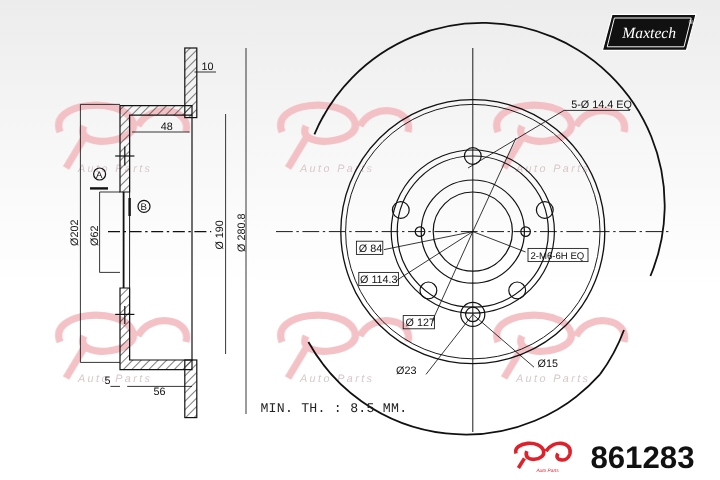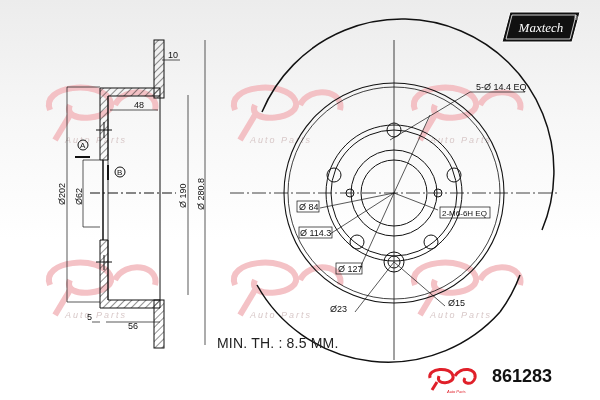--- a/index.html
+++ b/index.html
@@ -1,22 +1,22 @@
 <!DOCTYPE html>
 <html><head>
 <meta charset="utf-8">
 <style>
   html,body{margin:0;padding:0;}
   body{width:600px;height:400px;overflow:hidden;background:#ffffff;font-family:"Liberation Sans",sans-serif;position:relative;}
   .bg{position:absolute;inset:0;background:linear-gradient(#ececec 0%,#f7f7f7 30%,#ffffff 60%);}
   svg.drawing{position:absolute;left:0;top:0;}
   .dim{font-family:"Liberation Sans",sans-serif;font-size:9px;fill:#111;}
   .logo{position:absolute;left:500px;top:10px;width:82px;height:34px;}
-  .min-th{position:absolute;left:217px;top:335px;font-family:Liberation Sans, sans-serif;font-size:14px;color:#222;letter-spacing:0.2px;}
-  .part-no{position:absolute;left:492px;top:366px;font-family:"Liberation Sans",sans-serif;font-weight:bold;font-size:18px;color:#111;}
+  .min-th{position:absolute;left:217px;top:335px;font-family:Liberation Mono, monospace;font-size:11px;color:#222;letter-spacing:0.2px;}
+  .part-no{position:absolute;left:492px;top:366px;font-family:"Liberation Sans",sans-serif;font-weight:bold;font-size:26px;color:#111;}
   .brand{position:absolute;left:425px;top:366px;width:56px;height:28px;}
 </style>
 </head>
 <body>
 
 <div class="bg"></div>
 
 <svg class="drawing" width="600" height="400" viewBox="0 0 600 400">
   <defs>
     <pattern id="hatch" width="5" height="5" patternUnits="userSpaceOnUse" patternTransform="rotate(45)">

